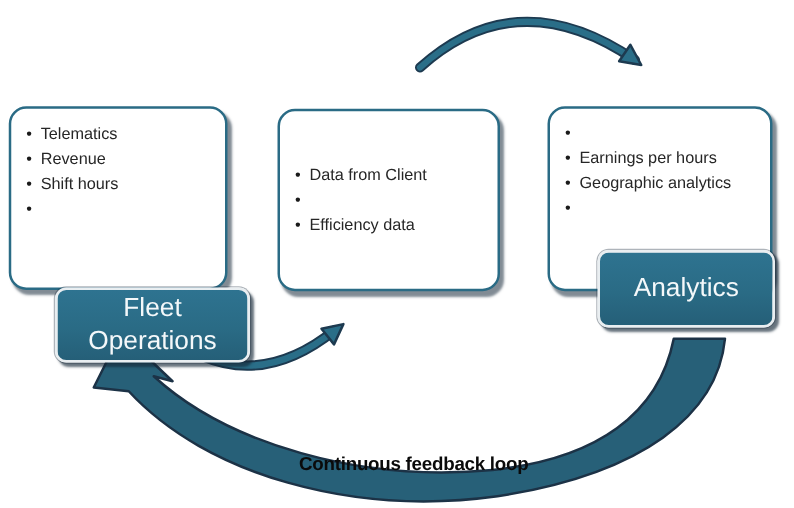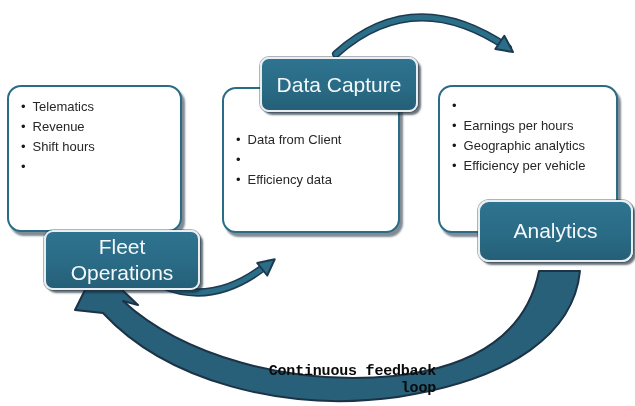--- a/index.html
+++ b/index.html
@@ -69,27 +69,26 @@
     left:0;top:0;
     width:635px;height:406px;
     z-index:2;
     pointer-events:none;
   }
   .loop-caption{
     position:absolute;
     left:226px;
     top:363px;
     width:210px;
-    text-align:right;
+    text-align:center;
     font-size:15px;
     font-weight:700;
     letter-spacing:-0.2px;
     color:#0a0a0a;
     z-index:4;
-    font-family:Liberation Mono, monospace;
   }
 </style>
 </head>
 <body>
 
 <div class="canvas">
 
   <div class="wbox" style="left:7px;top:85px;width:175px;height:147px;">
     <div class="bullets">
       <div class="bullet">
@@ -134,21 +133,20 @@
       <div class="bullet">
           <span class="dot">•</span>
           <span>Earnings per hours</span>
         </div>
       <div class="bullet">
           <span class="dot">•</span>
           <span>Geographic analytics</span>
         </div>
       <div class="bullet">
           <span class="dot">•</span>
-          <span>Efficiency per vehicle</span>
         </div>
     </div>
   </div>
 
   <svg class="arrow-layer" viewBox="0 0 635 406">
 
     <path d="M539,271 L580,271
          C574,332 514,379 398,397
          C282,413 165,380 103,313
          L75,310 L97,266 L138,305 L123,301
@@ -158,18 +156,17 @@
     <path d="M336,54 Q414,-16 508,48" fill="none" stroke="#1d3a50" stroke-width="8" stroke-linecap="round"></path>
     <path d="M336,54 Q414,-16 508,48" fill="none" stroke="#2a6e88" stroke-width="5" stroke-linecap="round"></path>
     <polygon points="513,52 495.3,49 504.3,35.8" fill="#2a6e88" stroke="#1d3a50" stroke-width="2" stroke-linejoin="round"></polygon>
 
     <path d="M126,262 Q196,322 268,264" fill="none" stroke="#1d3a50" stroke-width="8" stroke-linecap="round"></path>
     <path d="M126,262 Q196,322 268,264" fill="none" stroke="#2a6e88" stroke-width="5" stroke-linecap="round"></path>
     <polygon points="274.7,259.3 267.2,275.5 257.2,263" fill="#2a6e88" stroke="#1d3a50" stroke-width="2" stroke-linejoin="round"></polygon>
   </svg>
 
   <div class="label-tab" style="left:44px;top:202px;width:156px;height:60px;margin-top:28px;">Fleet Operations</div>
-  <div class="label-tab" style="left:260px;top:57px;width:158px;height:55px;">Data Capture</div>
-  <div class="label-tab" style="left:478px;top:200px;width:155px;height:62px;border-radius:11px;">Analytics</div>
+  <div class="label-tab" style="left:478px;top:200px;width:142px;height:62px;">Analytics</div>
 
   <div class="loop-caption">Continuous feedback loop</div>
 
 </div>
 
 </body></html>

